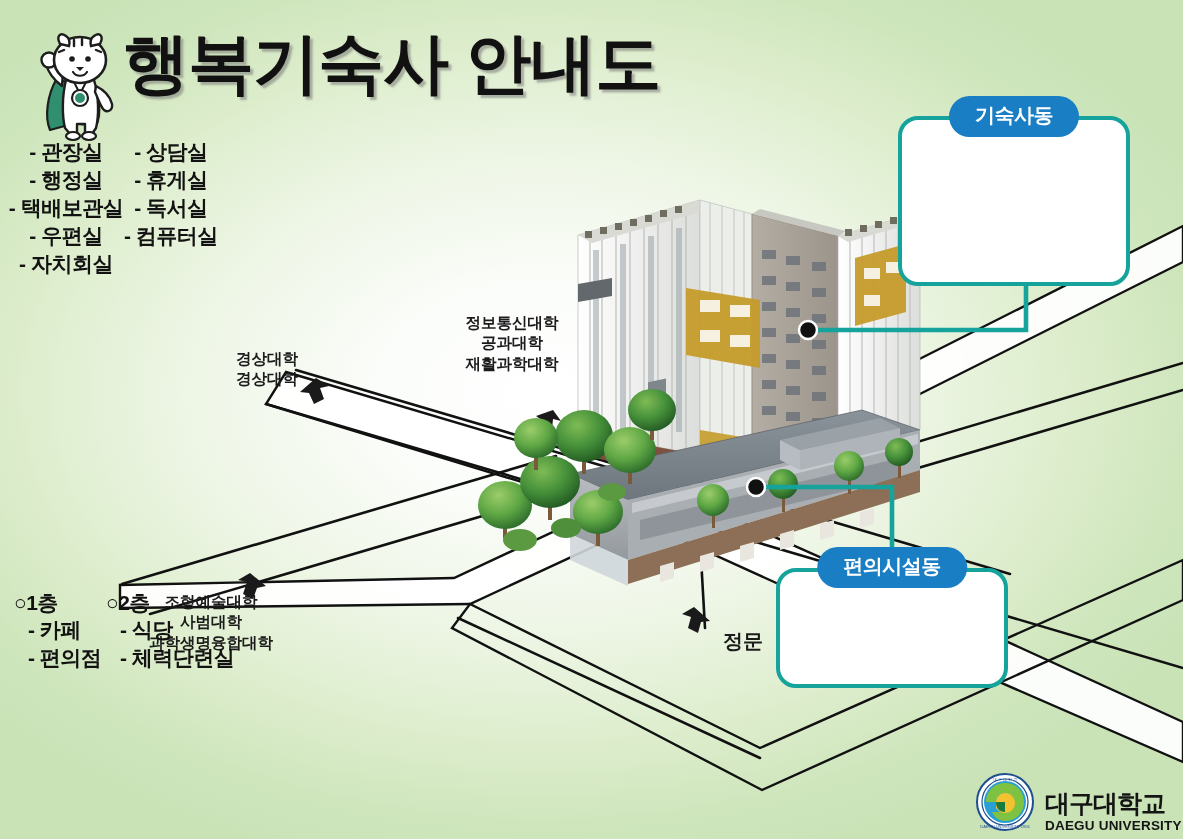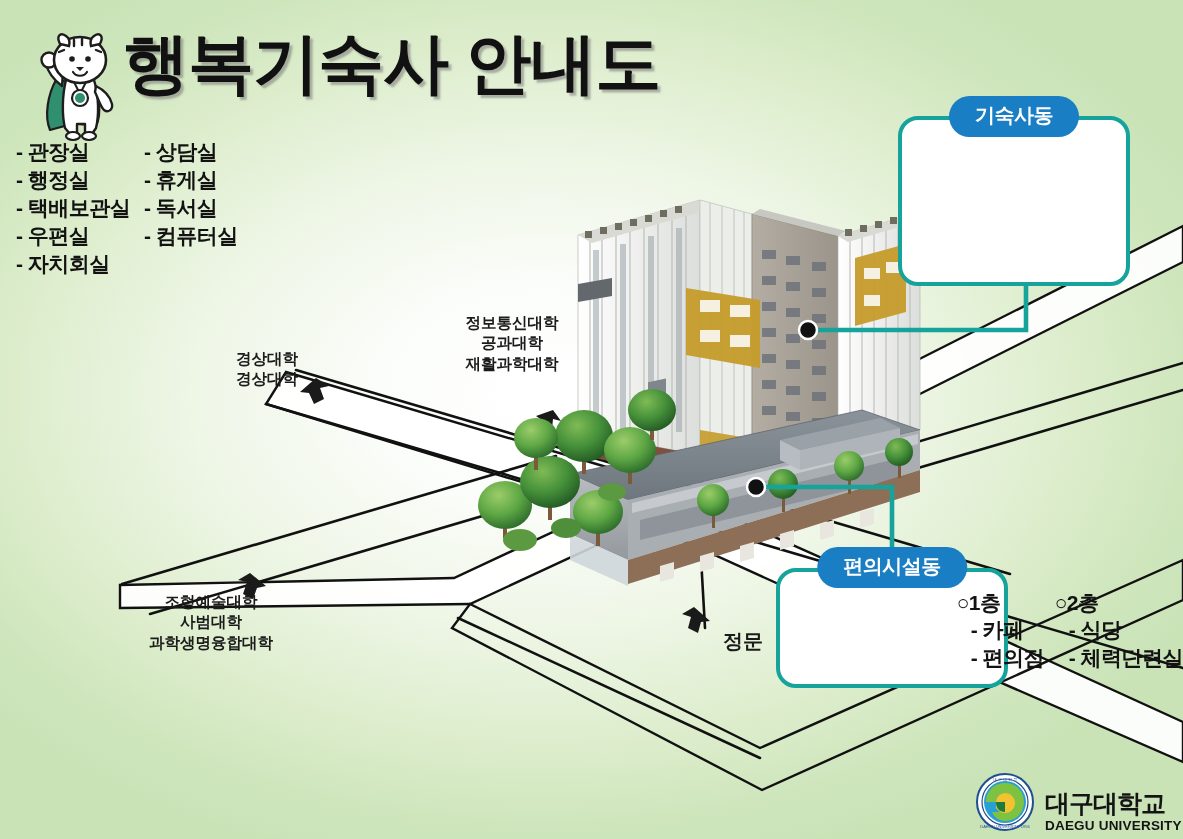--- a/index.html
+++ b/index.html
@@ -128,27 +128,27 @@
     color: #121212;
     line-height: 1.32;
     white-space: nowrap;
     letter-spacing: -0.5px;
     padding-left: 14px;
   }
 
   
   #callout-dorm { left: 898px; top: 116px; width: 232px; height: 170px; }
   #head-dorm    { left: 1014px; top: 96px; transform: translateX(-50%); }
-  #body-dorm    { top: 138px; padding: 0 0 0 16px; gap: 12px; }
+  #body-dorm    { top: 138px; padding: 0 0 0 8px; gap: 0; text-align: center; }
   #body-dorm .callout-col:first-child { width: 116px; }
 
   
   #callout-fac  { left: 776px; top: 568px; width: 232px; height: 120px; }
   #head-fac     { left: 892px; top: 547px; transform: translateX(-50%); }
-  #body-fac     { top: 589px; padding: 0 0 0 14px; gap: 6px; justify-content: flex-end; }
+  #body-fac     { top: 589px; padding: 0 0 0 14px; gap: 0; }
   #body-fac .callout-col:first-child { width: 92px; }
 
   
   #logo {
     position: absolute;
     left: 975px; top: 772px;
     display: flex;
     align-items: flex-end;
     gap: 10px;
   }

